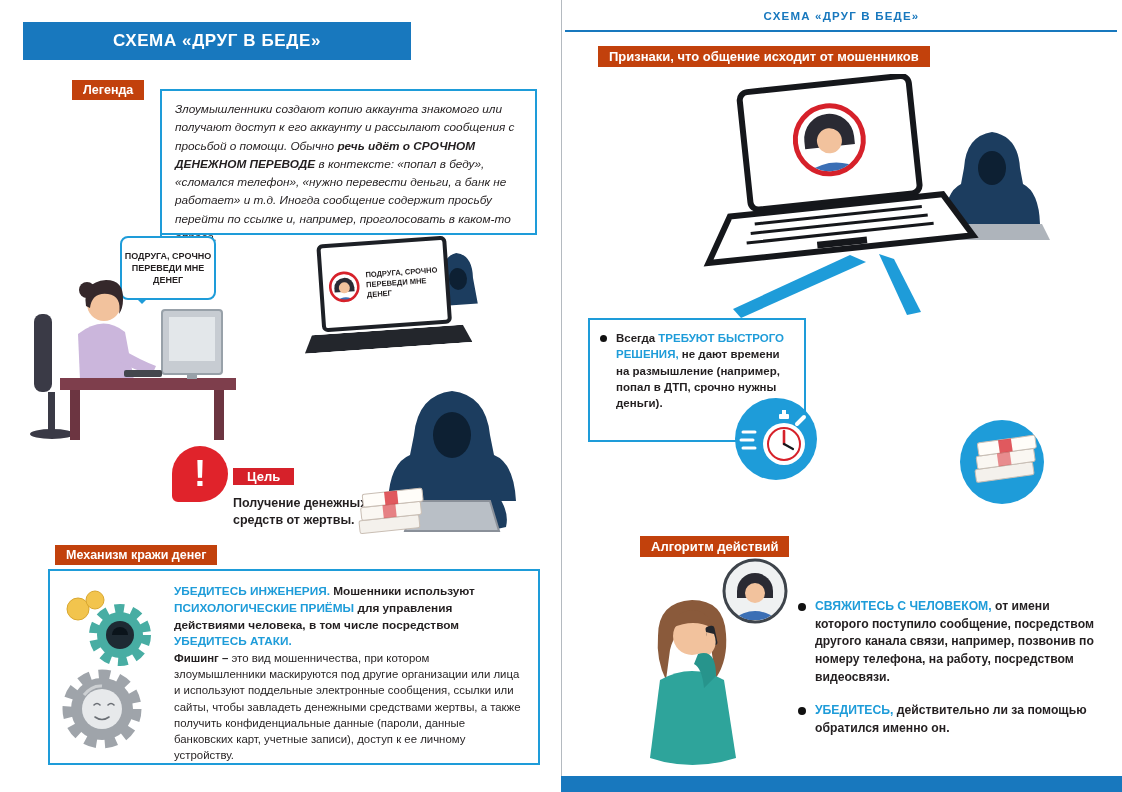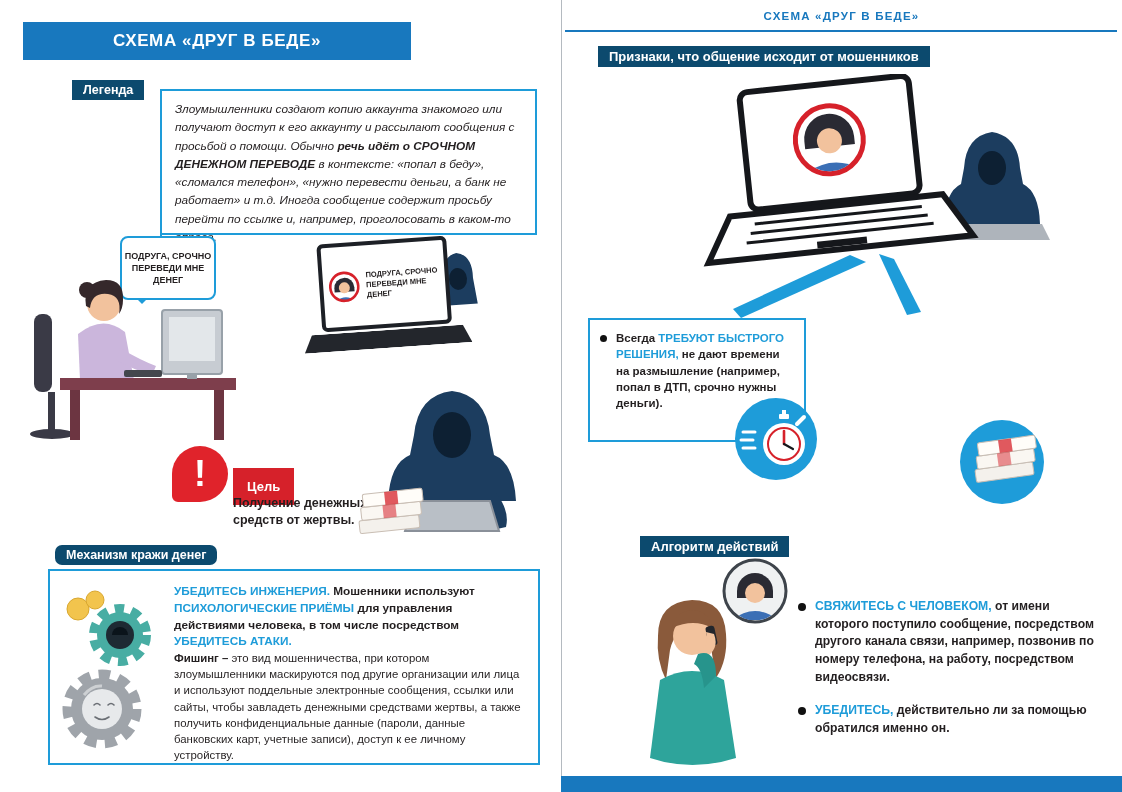--- a/index.html
+++ b/index.html
@@ -1,29 +1,29 @@
 <!DOCTYPE html>
 <html><head>
 <meta charset="utf-8">
 <style>
   *{box-sizing:border-box;margin:0;padding:0;}
   html,body{background:#e8e8e8;}
   .page{position:relative;width:1122px;height:792px;background:#fff;font-family:"Liberation Sans",sans-serif;color:#231F20;overflow:hidden;margin:0 auto;}
   .abs{position:absolute;}
   .hdr{background:#1878BE;color:#fff;font-weight:700;font-size:17px;display:flex;align-items:center;justify-content:center;letter-spacing:.6px;}
-  .taglbl{background:#0c4a6e;color:#fff;font-weight:700;font-size:12.5px;padding:3px 11px;white-space:nowrap;text-align:center;}
+  .taglbl{background:#c2410c;color:#fff;font-weight:700;font-size:12.5px;padding:3px 11px;white-space:nowrap;text-align:center;}
   .bluebox{background:#fff;border:2px solid #1E9CD9;}
   .legendbox{padding:9px 13px;font-style:italic;font-size:11.8px;line-height:1.55;}
   .legendbox b{font-weight:700;}
   .bubble{background:#fff;border:2px solid #1E9CD9;border-radius:8px;display:flex;align-items:center;justify-content:center;text-align:center;}
   .bubble:after{content:"";position:absolute;left:14px;bottom:-12px;border:6px solid transparent;border-top-color:#1E9CD9;}
   .bubble-txt{font-size:9px;font-weight:700;line-height:1.35;padding:2px;}
   .blue{color:#1E9CD9;font-weight:700;}
   .alert{width:56px;height:56px;background:#E0232B;border-radius:50% 50% 50% 6px;color:#fff;display:flex;align-items:center;justify-content:center;font-weight:700;font-size:36px;}
-  .goal-label{background:#D6212A;color:#fff;font-weight:700;font-size:13px;padding:11px 14px;}
+  .goal-label{background:#D6212A;color:#fff;font-weight:700;font-size:13px;padding:1px 14px;}
   .goal-text{font-weight:700;font-size:12.5px;line-height:1.35;}
   .mechbox{padding:12px 14px 10px 124px;}
   .mech-p1{font-weight:700;font-size:11.8px;line-height:1.42;}
   .mech-p2{font-size:11.4px;line-height:1.42;}
   .mech-p2 b{font-weight:700;}
   .mech-gears{position:absolute;left:6px;top:8px;}
   .callout{background:#fff;border:2px solid #1E9CD9;padding:10px 10px 8px 26px;font-size:11.5px;font-weight:700;line-height:1.42;position:absolute;}
   .callout .dot{position:absolute;left:10px;top:15px;width:7px;height:7px;border-radius:50%;background:#111;}
   .step{display:flex;gap:9px;}
   .step .dot{width:8px;height:8px;border-radius:50%;background:#111;margin-top:5px;flex:none;}
@@ -116,21 +116,21 @@
     <path d="M62 116 h76 l9 30 h-94 z" fill="#B9BFC6" stroke="#8A9099" stroke-width="2"></path>
     <g transform="translate(4,108) rotate(-6)">
       <rect x="0" y="28" width="60" height="13" rx="2" fill="#F4F1EC" stroke="#C9BEB4"></rect>
       <rect x="3" y="15" width="60" height="13" rx="2" fill="#FAF7F2" stroke="#C9BEB4"></rect>
       <rect x="6" y="2" width="60" height="13" rx="2" fill="#FFFDF9" stroke="#C9BEB4"></rect>
       <rect x="28" y="2" width="13" height="13" fill="#D6212A" opacity="0.75"></rect>
       <rect x="25" y="15" width="13" height="13" fill="#D6212A" opacity="0.55"></rect>
     </g>
   </svg>
 
-  <div class="abs taglbl" style="left:55px;top:545px;border-radius:7px;">Механизм кражи денег</div>
+  <div class="abs taglbl" style="left:55px;top:545px;">Механизм кражи денег</div>
 
   <div class="abs bluebox mechbox" style="left:48px;top:569px;width:492px;height:196px;">
     <svg class="mech-gears" width="112" height="180" viewBox="0 0 112 180">
       <circle cx="22" cy="30" r="11" fill="#F2C44D" stroke="#D9A72F"></circle>
       <circle cx="39" cy="21" r="9" fill="#F2C44D" stroke="#D9A72F"></circle>
       <circle cx="64" cy="56" r="25" fill="none" stroke="#48ADA3" stroke-width="12" stroke-dasharray="9 7"></circle>
       <circle cx="64" cy="56" r="23" fill="#48ADA3"></circle>
       <circle cx="64" cy="56" r="14" fill="#1E2A33"></circle>
       <path d="M56 56 a8 8 0 0 1 16 0" fill="#0B141B"></path>
       <circle cx="46" cy="130" r="33" fill="none" stroke="#9FA4AA" stroke-width="13" stroke-dasharray="11 8"></circle>

